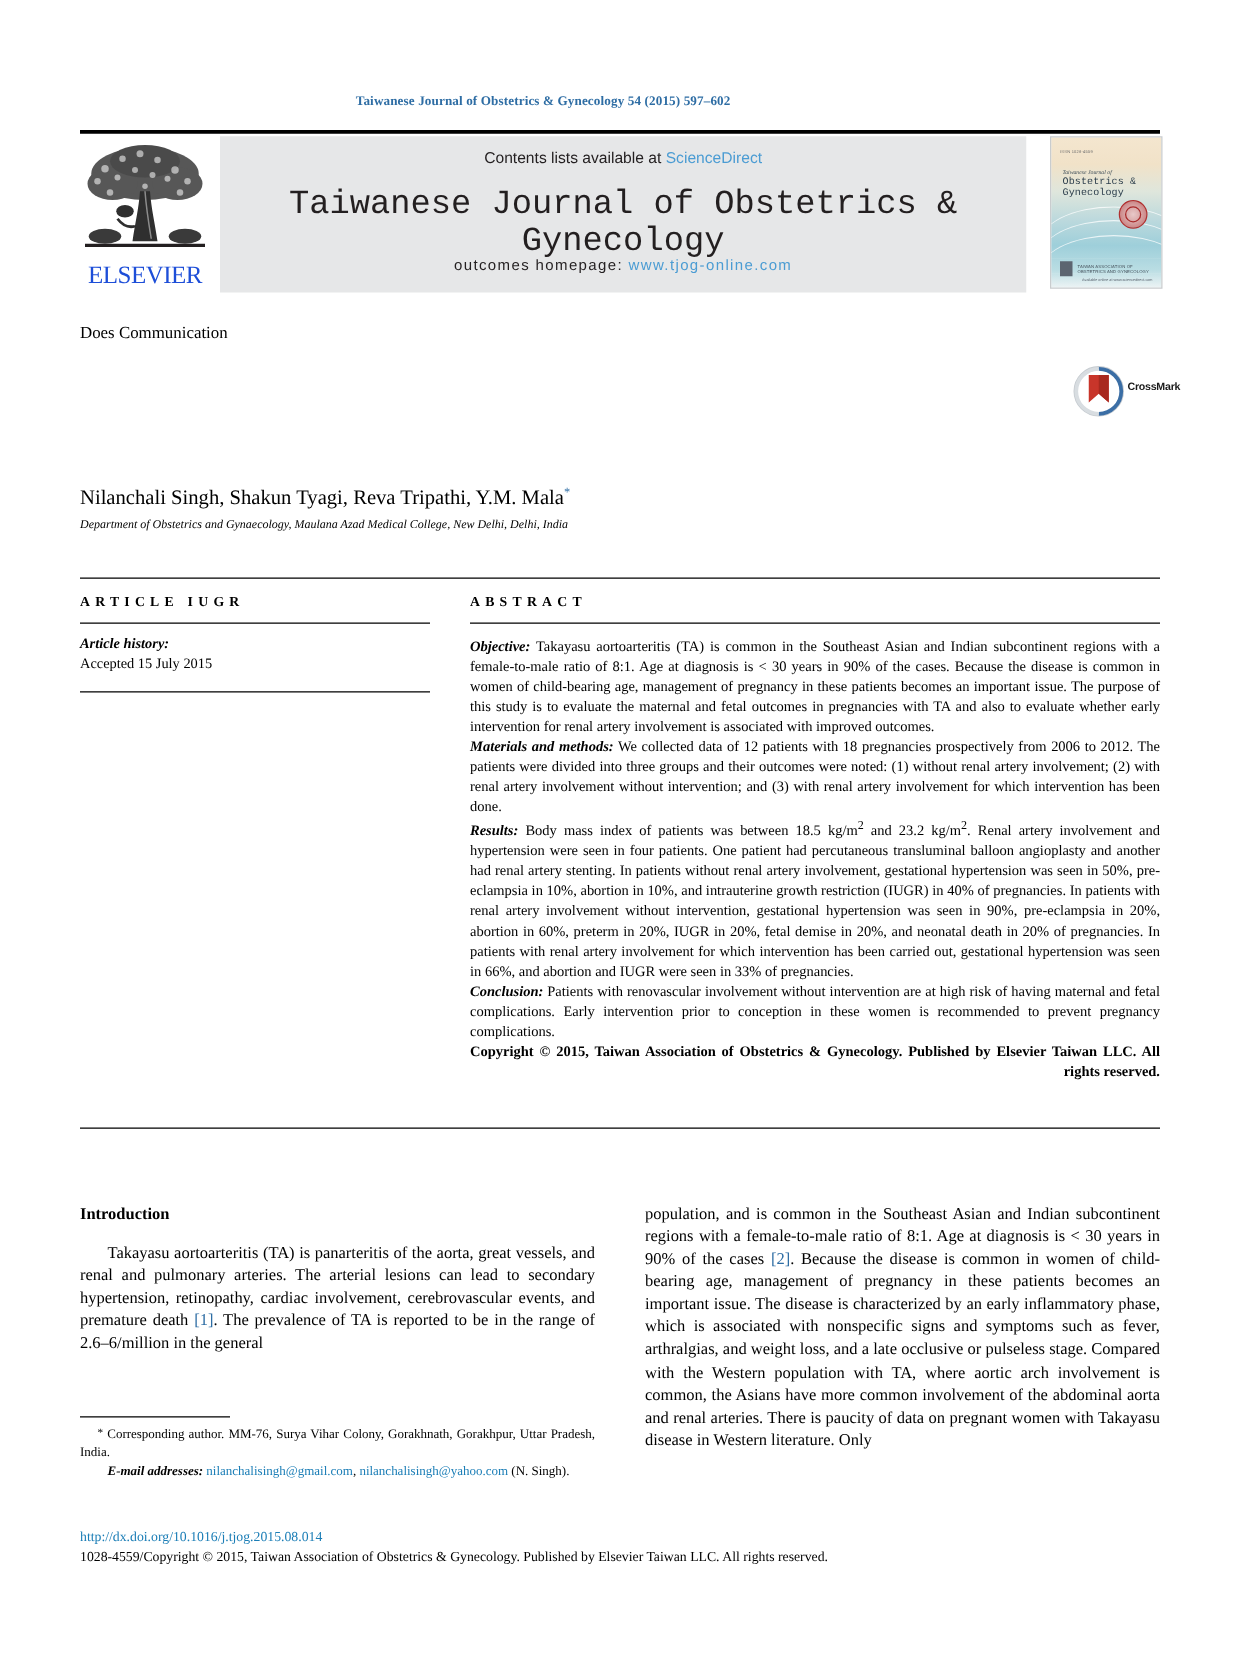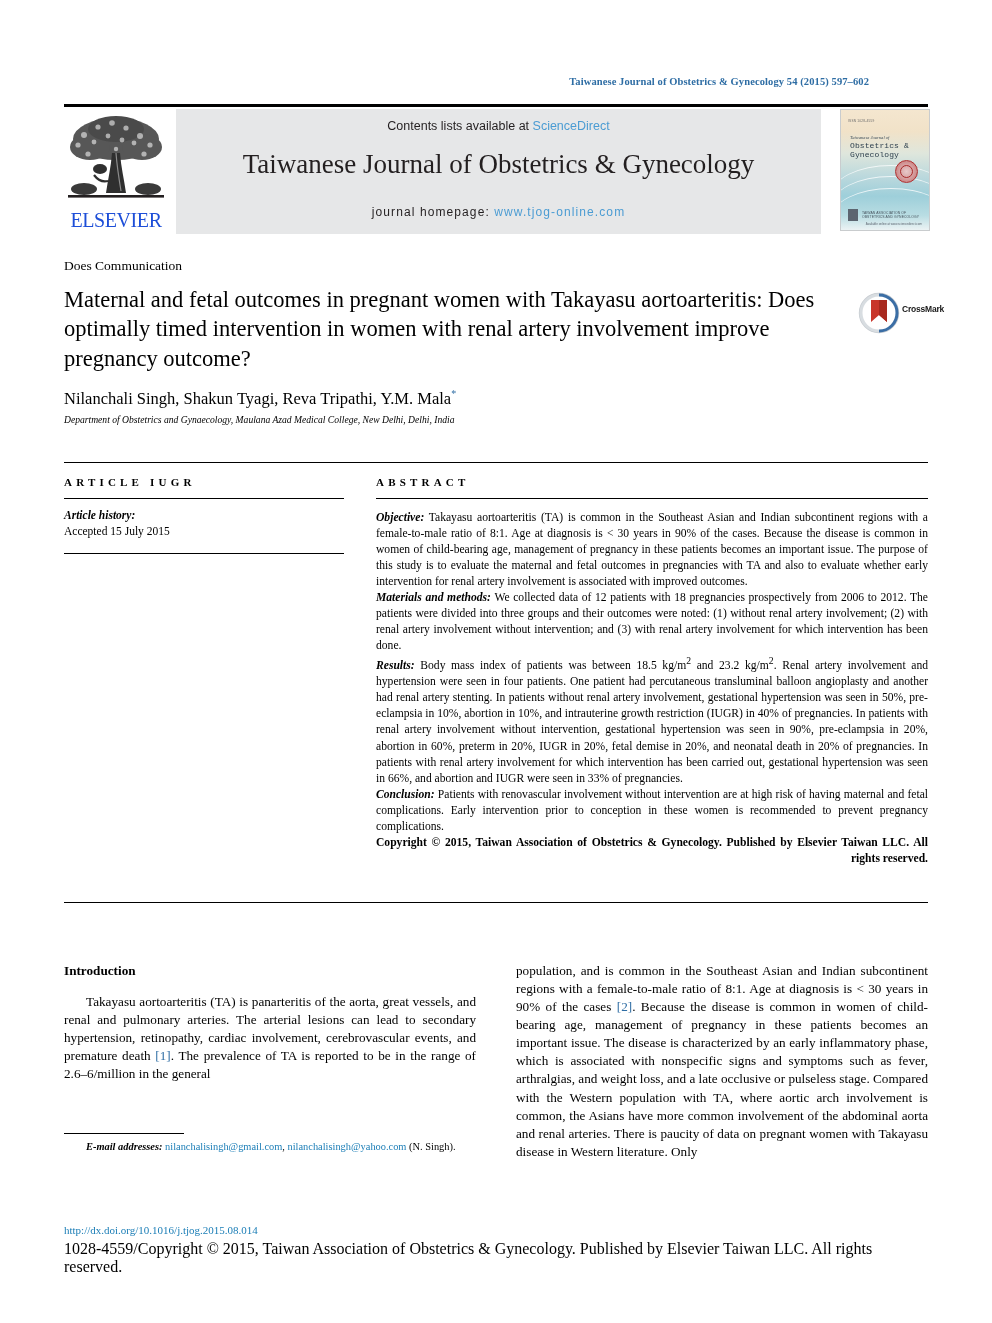--- a/index.html
+++ b/index.html
@@ -21,21 +21,21 @@
     left: 0; top: 0;
     width: 992px;
     height: 1323px;
   }
 
   
   .running-head {
     position: absolute;
     left: 0; top: 76px;
     width: 869px;
-    text-align: right;
+    text-align: center;
     font-family: "Liberation Serif", serif;
     font-weight: bold;
     font-size: 10.5px;
     letter-spacing: 0.1px;
     color: #2e6da4;
   }
 
   
   .masthead {
     position: absolute;
@@ -65,21 +65,21 @@
     font-family: "Liberation Sans", sans-serif;
     font-size: 12.5px;
     color: #231f20;
   }
   .sd-line .sd-link { color: #4b9cd3; }
   .journal-title {
     position: absolute;
     left: 0; top: 40px;
     width: 645px;
     text-align: center;
-    font-family: Liberation Serif, serif;
+    font-family: Liberation Mono, monospace;
     font-size: 27px;
     color: #231f20;
   }
   .homepage-line {
     position: absolute;
     left: 0; top: 96px;
     width: 645px;
     text-align: center;
     font-family: "Liberation Sans", sans-serif;
     font-size: 12px;
@@ -371,21 +371,21 @@
     left: 64px; top: 1224px;
     font-family: "Liberation Serif", serif;
     font-size: 11px;
     color: #1a7db6;
   }
   .copy-line {
     position: absolute;
     left: 64px; top: 1240px;
     width: 864px;
     font-family: "Liberation Serif", serif;
-    font-size: 16px;
+    font-size: 11px;
     color: #000;
   }
 </style>
 </head>
 <body>
 
 <div class="page">
 
   <div class="running-head">Taiwanese Journal of Obstetrics &amp; Gynecology 54 (2015) 597–602</div>
 
@@ -433,41 +433,40 @@
       </svg>
       <div class="elsevier-word">ELSEVIER</div>
     </div>
 
     <div class="masthead-band">
       <div class="sd-line">
         <span>Contents lists available at </span><span class="sd-link">ScienceDirect</span>
       </div>
       <div class="journal-title">Taiwanese Journal of Obstetrics &amp; Gynecology</div>
       <div class="homepage-line">
-        <span>journal homepage: </span><span class="hp-url">www.tjog-online.com</span>
+        <span>outcomes homepage: </span><span class="hp-url">www.tjog-online.com</span>
       </div>
     </div>
 
     <div class="cover-thumb">
       <div class="cover-top-label">ISSN 1028-4559</div>
       <div class="cover-pretitle">Taiwanese Journal of</div>
       <div class="cover-title">Obstetrics &amp; Gynecology</div>
       <div class="cover-wave" style="top:55px"></div>
       <div class="cover-wave" style="top:66px"></div>
       <div class="cover-wave" style="top:78px"></div>
       <div class="cover-seal"></div>
       <div class="cover-footer-logo"></div>
       <div class="cover-footer-text">TAIWAN ASSOCIATION OF
 OBSTETRICS AND GYNECOLOGY</div>
       <div class="cover-footer-sub">Available online at www.sciencedirect.com</div>
     </div>
   </div>
 
   <div class="art-type">Does Communication</div>
-  <div class="art-title">Maternal and fetal outcomes in pregnant women with Takayasu aortoarteritis: Does optimally timed intervention in women with renal artery involvement improve pregnancy outcome?</div>
 
   <div class="crossmark">
     <svg width="42" height="42" viewBox="0 0 42 42" aria-hidden="true">
       <circle cx="21" cy="21" r="19" fill="#ffffff" stroke="#c7ccd1" stroke-width="2.4"></circle>
       <path d="M21 3 a18 18 0 0 1 0 36" fill="none" stroke="#3b6ea5" stroke-width="3"></path>
       <path d="M21 3 a18 18 0 0 0 0 36" fill="none" stroke="#d8dde1" stroke-width="3"></path>
       <path d="M13 8 h16 v22 l-8 -7 l-8 7 Z" fill="#c8352a"></path>
       <path d="M21 8 h8 v22 l-8 -7 Z" fill="#a8291f"></path>
     </svg>
     <div class="crossmark-label">CrossMark</div>
@@ -507,19 +506,20 @@
     <div class="sec-head">Introduction</div>
     <p><span>Takayasu aortoarteritis (TA) is panarteritis of the aorta, great vessels, and renal and pulmonary arteries. The arterial lesions can lead to secondary hypertension, retinopathy, cardiac involvement, cerebrovascular events, and premature death </span><span class="ref">[1]</span><span>. The prevalence of TA is reported to be in the range of 2.6–6/million in the general</span></p>
   </div>
 
   <div class="body-col right">
     <p style="text-indent:0"><span>population, and is common in the Southeast Asian and Indian subcontinent regions with a female-to-male ratio of 8:1. Age at diagnosis is &lt; 30 years in 90% of the cases </span><span class="ref">[2]</span><span>. Because the disease is common in women of child-bearing age, management of pregnancy in these patients becomes an important issue. The disease is characterized by an early inflammatory phase, which is associated with nonspecific signs and symptoms such as fever, arthralgias, and weight loss, and a late occlusive or pulseless stage. Compared with the Western population with TA, where aortic arch involvement is common, the Asians have more common involvement of the abdominal aorta and renal arteries. There is paucity of data on pregnant women with Takayasu disease in Western literature. Only</span></p>
   </div>
 
   <div class="footnote-rule"></div>
   <div class="footnotes">
+    <p style="text-indent:14px"><span class="fn-star">*</span><span> Corresponding author. MM-76, Surya Vihar Colony, Gorakhnath, Gorakhpur, Uttar Pradesh, India.</span></p>
     <p style="text-indent:22px"><span class="fn-ital">E-mail addresses:</span> <span class="mail">nilanchalisingh@gmail.com</span>, <span class="mail">nilanchalisingh@yahoo.com</span> <span>(N. Singh).</span></p>
   </div>
 
   <div class="doi-line">http://dx.doi.org/10.1016/j.tjog.2015.08.014</div>
   <div class="copy-line">1028-4559/Copyright © 2015, Taiwan Association of Obstetrics &amp; Gynecology. Published by Elsevier Taiwan LLC. All rights reserved.</div>
 
 </div>
 
 </body></html>

